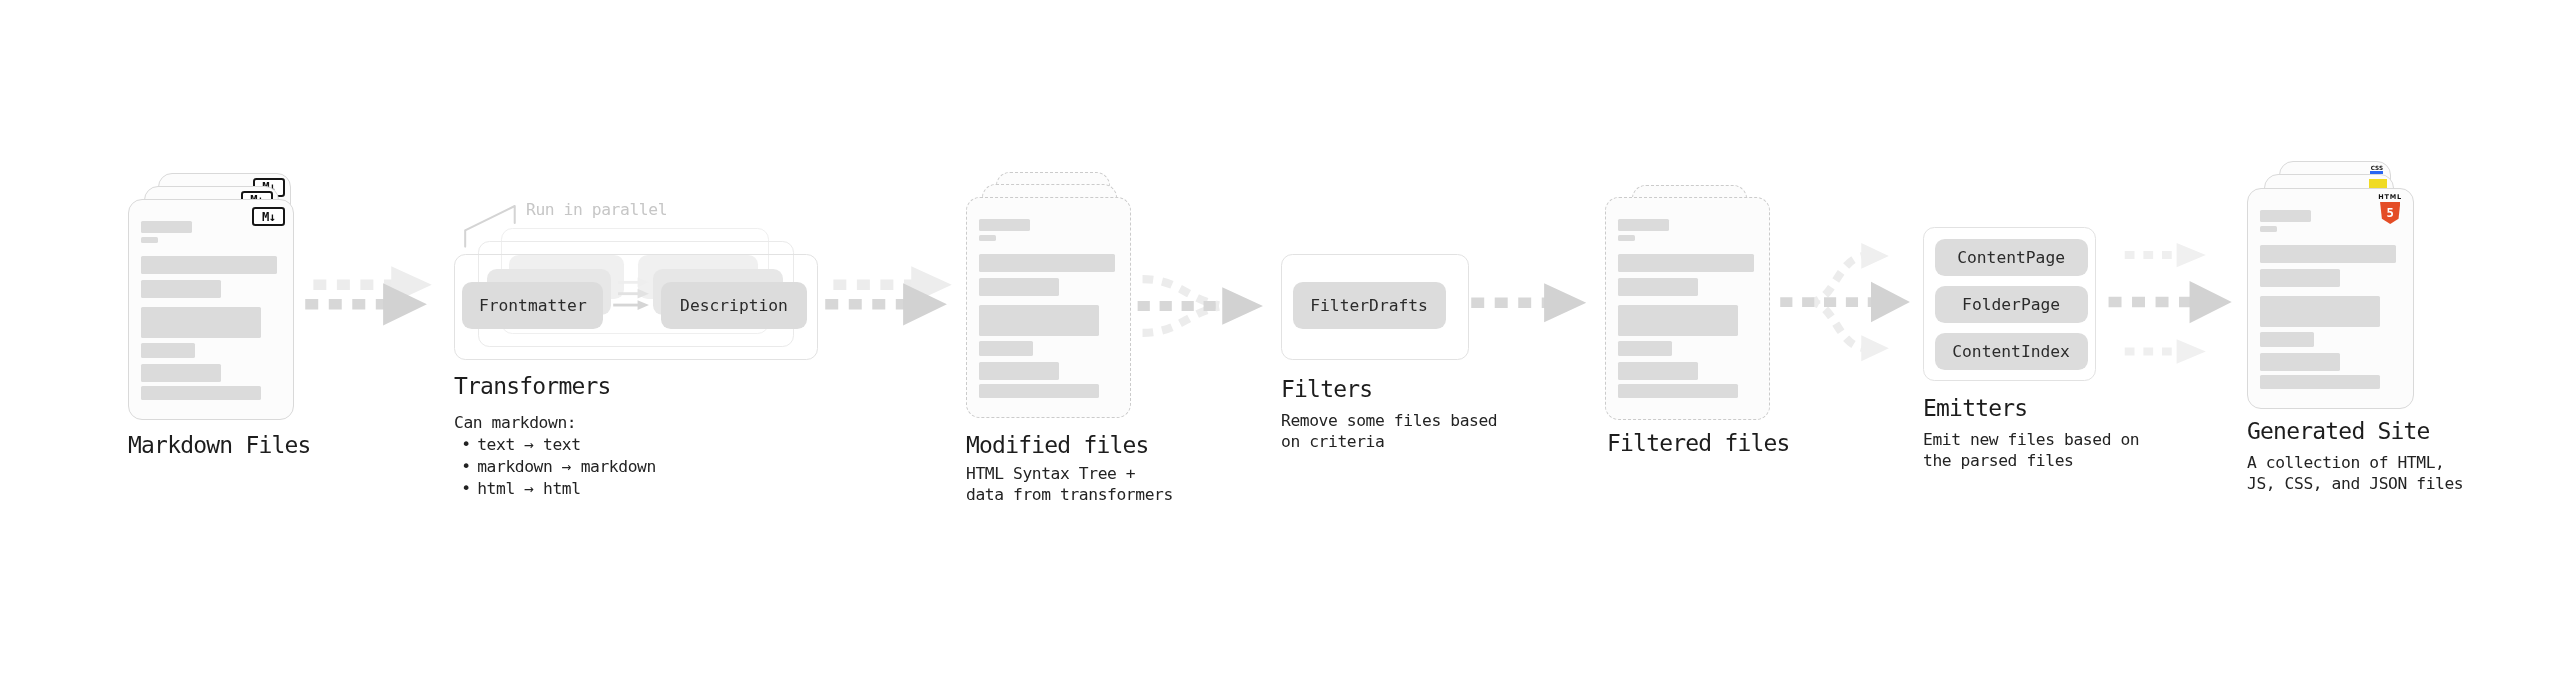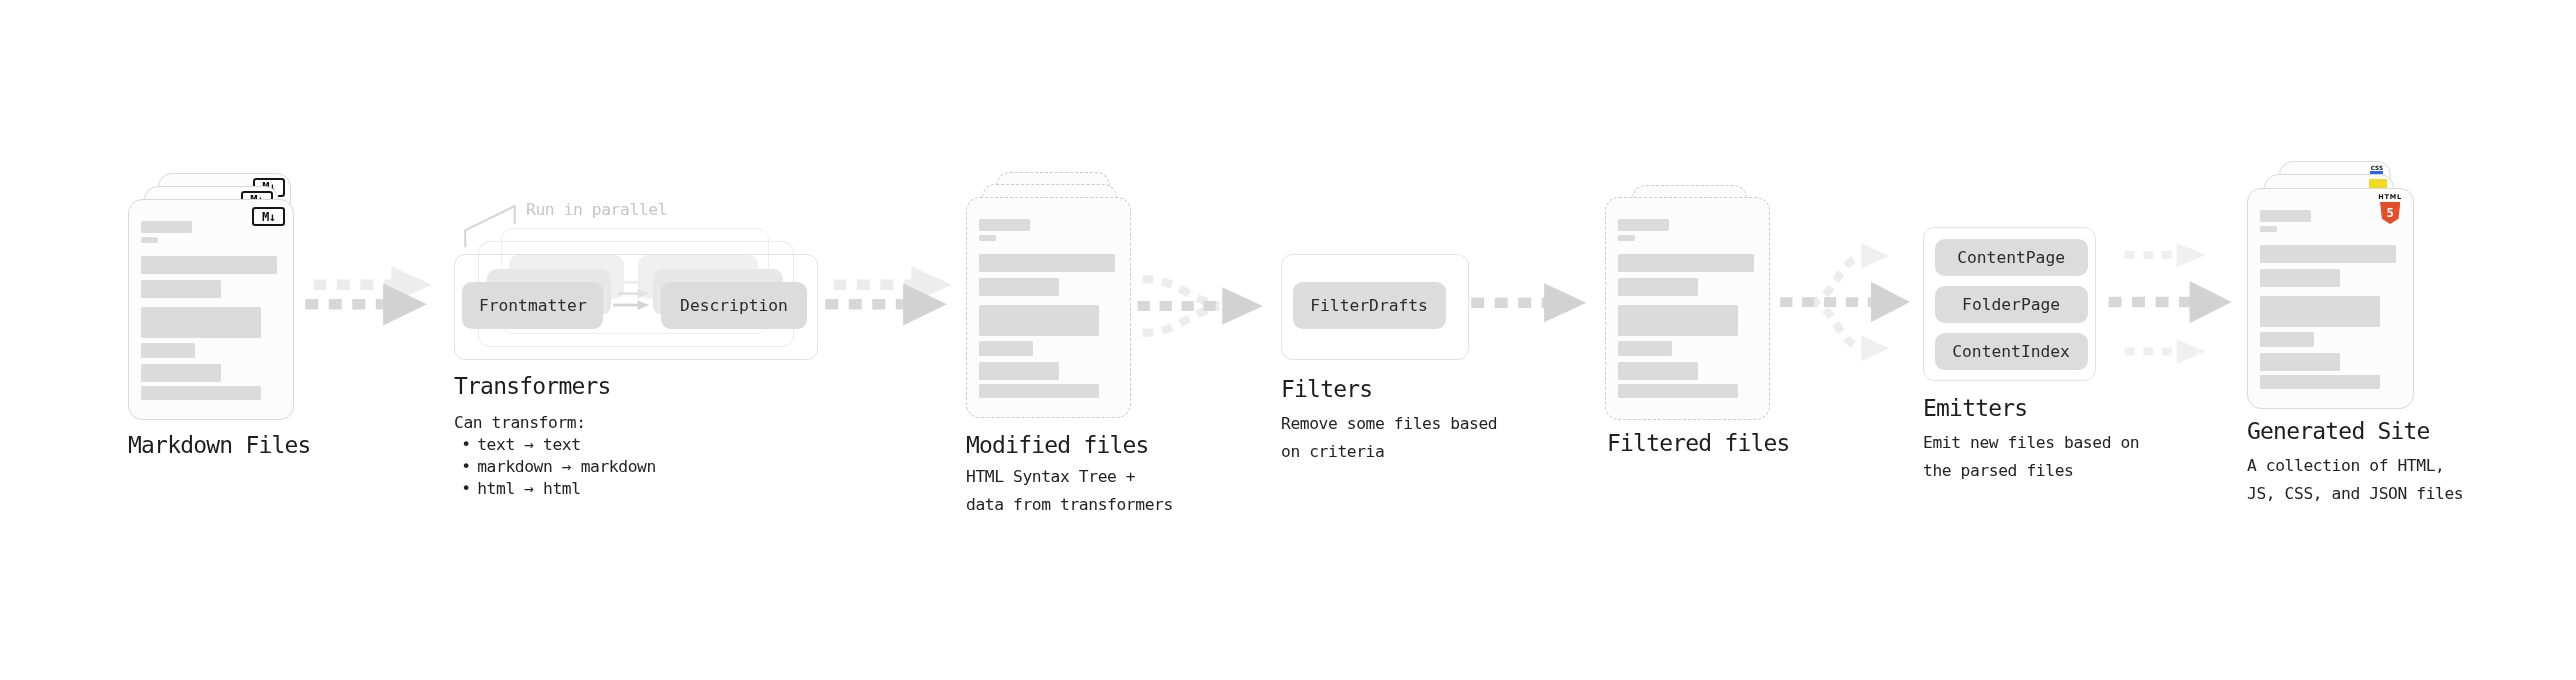--- a/index.html
+++ b/index.html
@@ -45,21 +45,21 @@
   }
   .ghost-pill{position:absolute;border-radius:9.8px;}
   .g2{background:#e7e7e7;}
   .g3{background:#f0f0f0;}
 
   .stage-label{
     position:absolute;font-size:23px;color:var(--text-dark,#1d1d1d);
     white-space:nowrap;letter-spacing:-0.8px;
   }
   .stage-desc{
-    position:absolute;font-size:16.3px;line-height:28px;color:#232323;
+    position:absolute;font-size:16.3px;line-height:21px;color:#232323;
     white-space:pre-line;letter-spacing:-0.4px;
   }
   .bullets{position:absolute;font-size:16.3px;line-height:22px;color:#232323;letter-spacing:-0.4px;}
   .bullet-row{padding-left:7.3px;}
   .bullet-row .marker{margin-right:6.5px;}
 
   .annotation{
     position:absolute;font-size:16.3px;color:var(--annotation-gray,#c6c6c6);
     white-space:nowrap;letter-spacing:-0.4px;
   }
@@ -146,21 +146,21 @@
         <line x1="6" y1="23" x2="32" y2="23" stroke="#e2e2e2" stroke-width="3.5"></line>
         <polygon points="30,17 30,29 44,23" fill="#e2e2e2"></polygon>
         <line x1="0" y1="37" x2="32" y2="37" stroke="#d5d5d5" stroke-width="3.5"></line>
         <polygon points="30,31 30,43 44,37" fill="#d5d5d5"></polygon>
       </svg>
       <div class="pill" style="left:206px;top:27px;width:146px;height:47px;">Description</div>
     </div>
 
     <div class="stage-label" style="left:454px;top:373px;">Transformers</div>
     <div class="bullets" style="left:454px;top:412px;">
-      <div>Can transform:</div>
+      <div>Can markdown:</div>
       <div class="bullet-row"><span class="marker">•</span><span>text → text</span></div>
       <div class="bullet-row"><span class="marker">•</span><span>markdown → markdown</span></div>
       <div class="bullet-row"><span class="marker">•</span><span>html → html</span></div>
     </div>
   </div>
 
   <svg class="abs" style="left:822px;top:262px;" width="146" height="70" viewBox="0 0 180 86">
     <line x1="14" y1="28" x2="116" y2="28" stroke="#ececec" stroke-width="13" stroke-dasharray="16 13"></line>
     <polygon points="110,5 110,51 160,28" fill="#ededed"></polygon>
     <line x1="4" y1="52" x2="106" y2="52" stroke="#d7d7d7" stroke-width="13" stroke-dasharray="16 13"></line>

